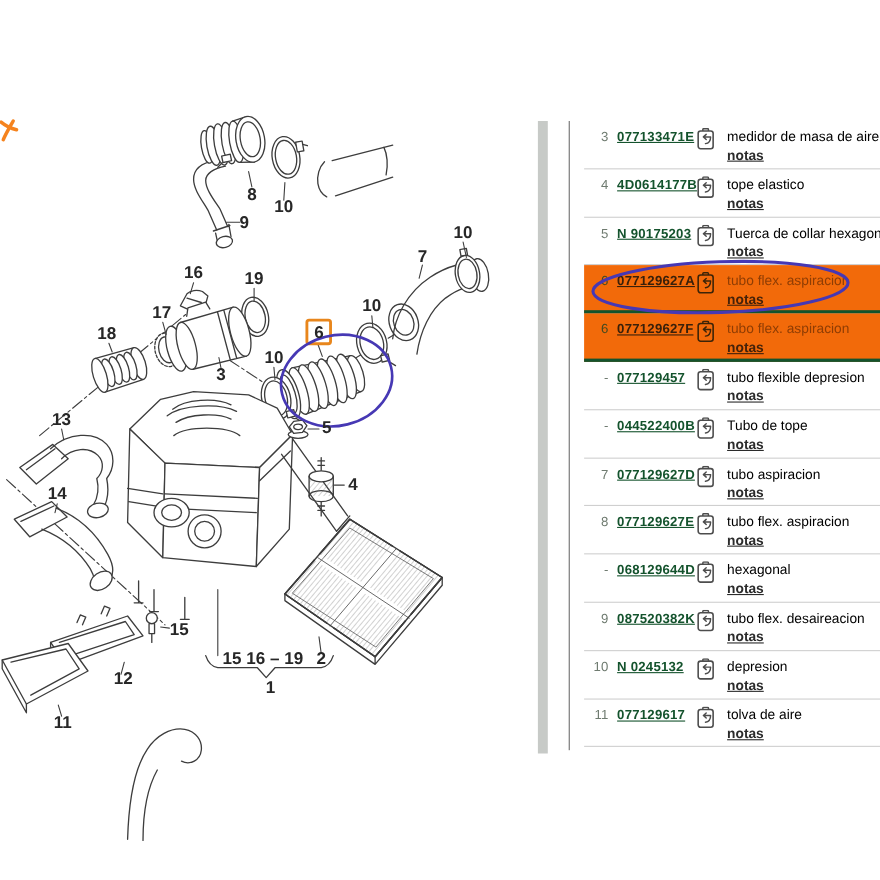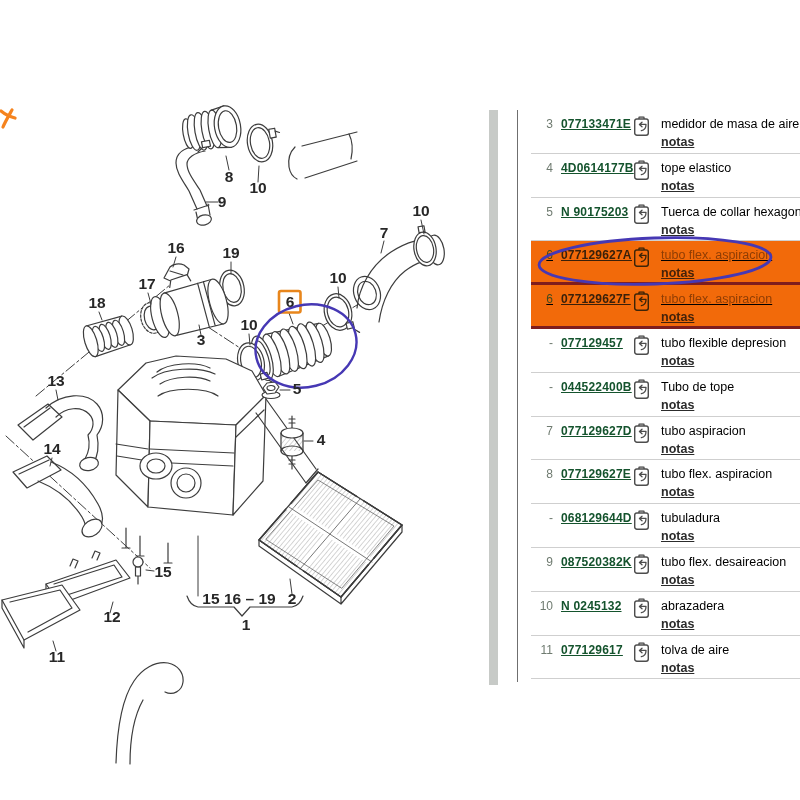--- a/index.html
+++ b/index.html
@@ -12,21 +12,21 @@
   #callouts text { font-family:"Liberation Sans",sans-serif; font-size:15.5px; font-weight:600;
                    fill:#272727; text-anchor:middle; }
 
   
   .scrollbar { position:absolute; left:489px; top:110px; width:9px; height:575px;
                background:#c7cac7; z-index:2; }
   .parts-panel { position:absolute; left:517px; top:110px; width:283px; height:572px;
                  border-left:1px solid #6f6f6f; z-index:1; background:#fff; }
   .row { height:43.8px; margin-left:13px; border-bottom:1px solid #cfcfcf;
          display:flex; align-items:flex-start; padding:6px 0 0 7px; cursor:pointer; }
-  .row.hl { background:#f26a0a; border-bottom:3px solid #7f1d1d;text-decoration:underline; }
+  .row.hl { background:#f26a0a; border-bottom:3px solid #14532d; }
   .pos  { flex:none; width:15px; text-align:right; font-size:12px; line-height:16px; color:#6f7b70; }
   .pn   { flex:none; margin-left:8px; width:71px; font-size:12px; font-weight:bold; line-height:16px;
           color:#14532d; text-decoration:underline; white-space:nowrap; letter-spacing:.2px; }
   .icon-wrap { flex:none; width:17px; height:21px; margin-left:1px; color:#4d4d4d; }
   .icon-wrap svg { display:block; width:17px; height:21px; }
   .info { margin-left:11px; min-width:0; }
   .desc { display:block; font-size:12.5px; line-height:16px; color:#000000; white-space:nowrap; }
   .notes{ display:inline-block; font-size:12.5px; font-weight:bold; line-height:16px;
           color:#2b2b2b; text-decoration:underline; margin-top:1px; }
   .hl .pos  { color:#41491f; }
@@ -414,21 +414,21 @@
     </div>
         <div class="row">
       <span class="pos">-</span>
       <a class="pn">068129644D</a>
       <span class="icon-wrap">
         <svg viewBox="0 0 20 24" aria-hidden="true">
               <use href="#clipicon"></use>
             </svg>
       </span>
       <span class="info">
-        <span class="desc">tubuladura</span>
+        <span class="desc">hexagonal</span>
         <a class="notes">notas</a>
       </span>
     </div>
         <div class="row">
       <span class="pos">9</span>
       <a class="pn">087520382K</a>
       <span class="icon-wrap">
         <svg viewBox="0 0 20 24" aria-hidden="true">
               <use href="#clipicon"></use>
             </svg>
@@ -440,21 +440,21 @@
     </div>
         <div class="row">
       <span class="pos">10</span>
       <a class="pn">N 0245132</a>
       <span class="icon-wrap">
         <svg viewBox="0 0 20 24" aria-hidden="true">
               <use href="#clipicon"></use>
             </svg>
       </span>
       <span class="info">
-        <span class="desc">abrazadera</span>
+        <span class="desc">depresion</span>
         <a class="notes">notas</a>
       </span>
     </div>
         <div class="row">
       <span class="pos">11</span>
       <a class="pn">077129617</a>
       <span class="icon-wrap">
         <svg viewBox="0 0 20 24" aria-hidden="true">
               <use href="#clipicon"></use>
             </svg>

